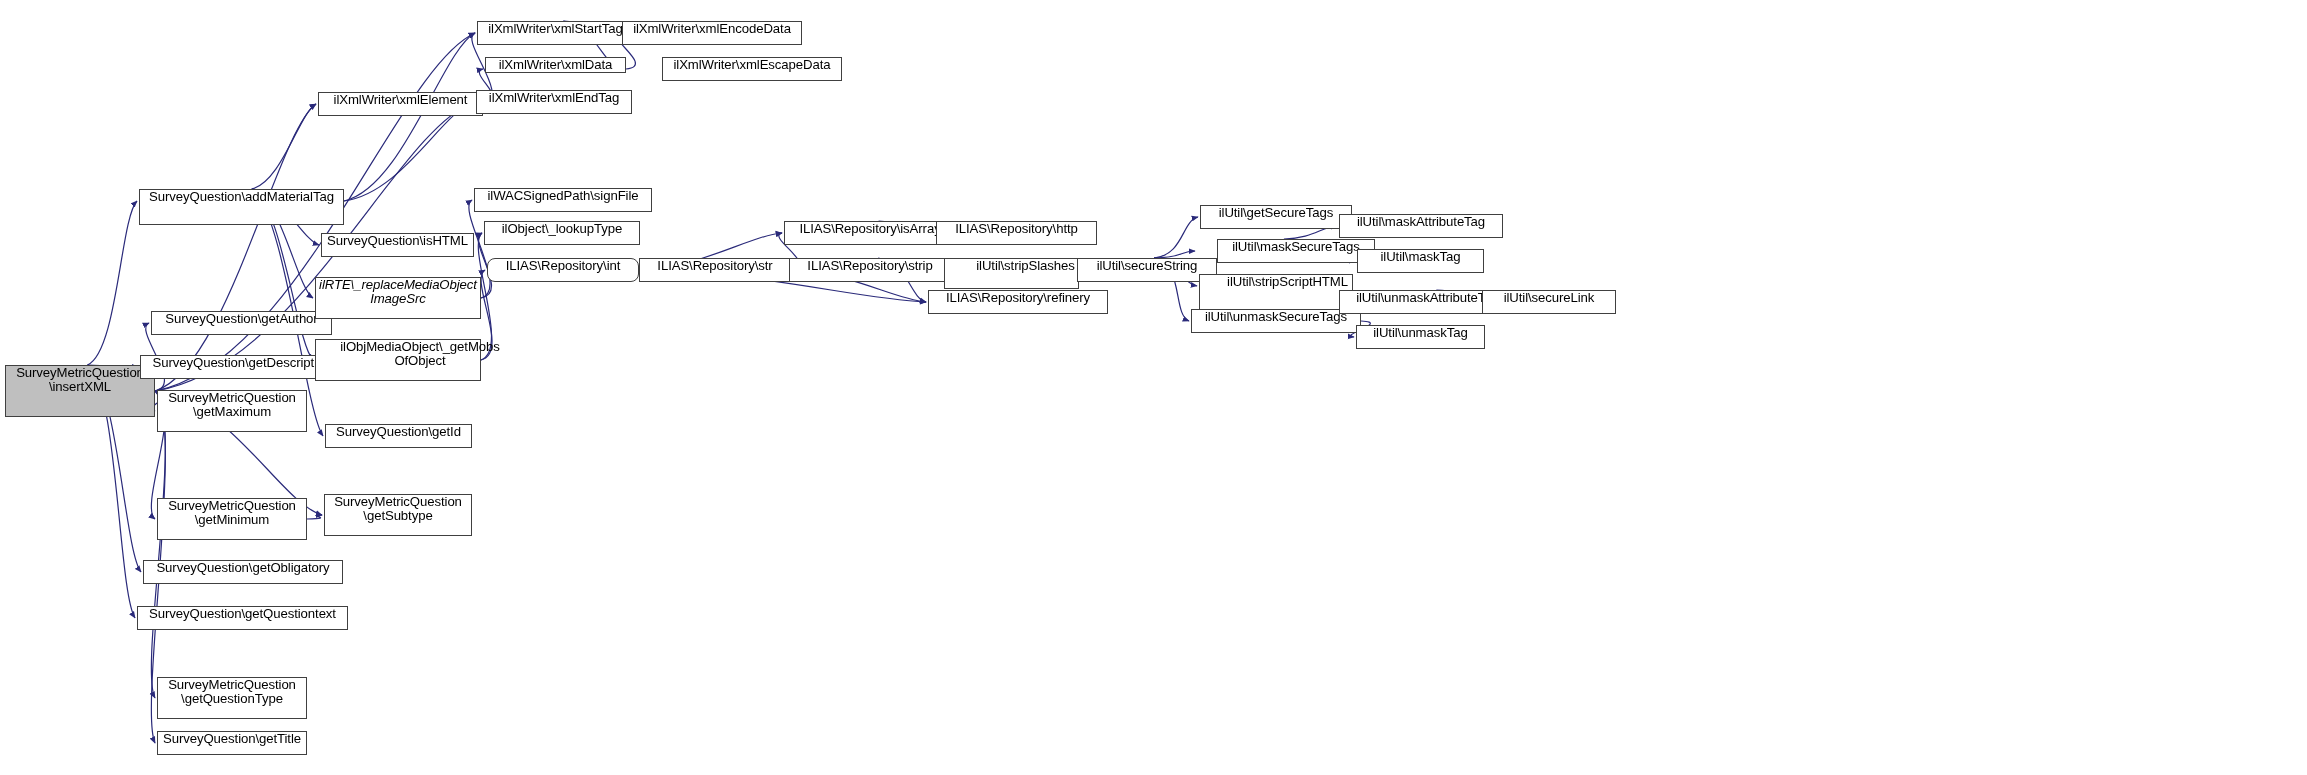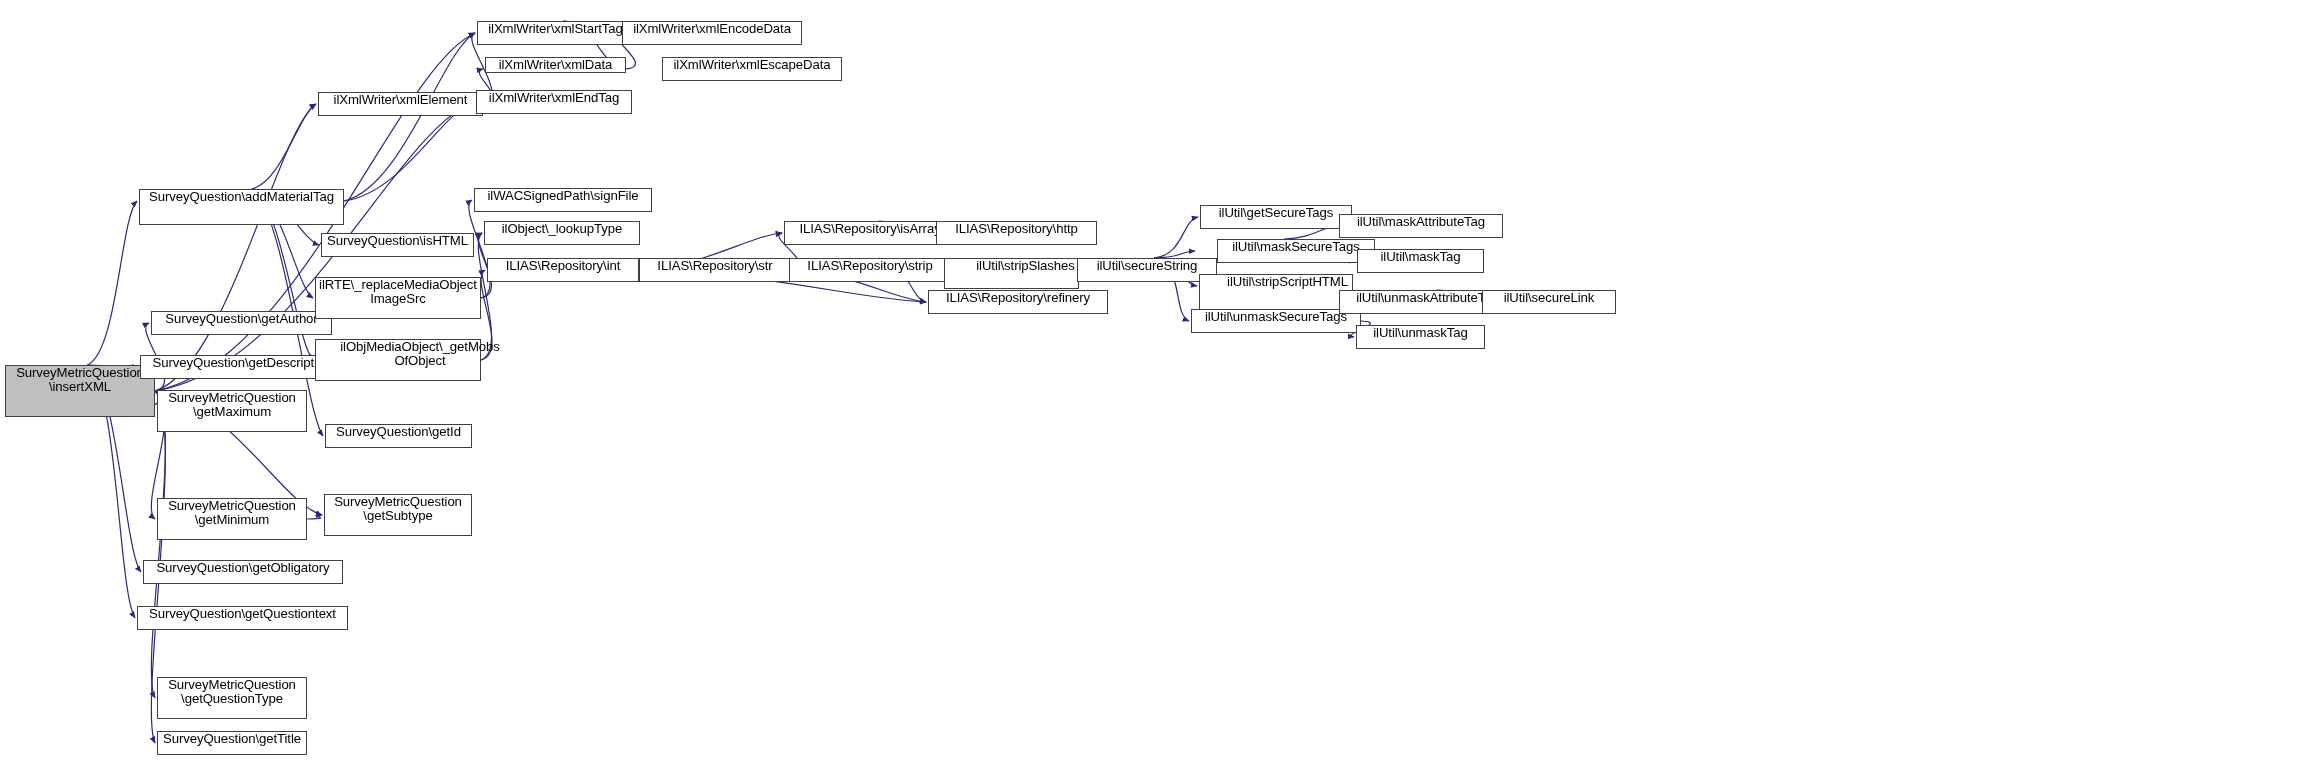--- a/index.html
+++ b/index.html
@@ -83,33 +83,33 @@
 \getMaximum</span></div>
     <div class="node" style="left: 157px; top: 498px; width: 150px; height: 42px;"><span class="lbl">SurveyMetricQuestion
 \getMinimum</span></div>
     <div class="node" style="left: 143px; top: 560px; width: 200px; height: 24px;"><span class="lbl">SurveyQuestion\getObligatory</span></div>
     <div class="node" style="left: 137px; top: 606px; width: 211px; height: 24px;"><span class="lbl">SurveyQuestion\getQuestiontext</span></div>
     <div class="node" style="left: 157px; top: 677px; width: 150px; height: 42px;"><span class="lbl">SurveyMetricQuestion
 \getQuestionType</span></div>
     <div class="node" style="left: 157px; top: 731px; width: 150px; height: 24px;"><span class="lbl">SurveyQuestion\getTitle</span></div>
     <div class="node" style="left: 318px; top: 92px; width: 165px; height: 24px;"><span class="lbl">ilXmlWriter\xmlElement</span></div>
     <div class="node" style="left: 321px; top: 233px; width: 153px; height: 24px;"><span class="lbl">SurveyQuestion\isHTML</span></div>
-    <div class="node" style="left: 315px; top: 277px; width: 166px; height: 42px;"><span class="lbl">ilRTE\_replaceMediaObject
+    <div class="node" style="left: 315px; top: 277px; width: 166px; height: 42px; font-style: italic;"><span class="lbl">ilRTE\_replaceMediaObject
 ImageSrc</span></div>
     <div class="node" style="left: 315px; top: 339px; width: 166px; height: 42px; padding-left: 44px;"><span class="lbl">ilObjMediaObject\_getMobs
 OfObject</span></div>
     <div class="node" style="left: 325px; top: 424px; width: 147px; height: 24px;"><span class="lbl">SurveyQuestion\getId</span></div>
     <div class="node" style="left: 324px; top: 494px; width: 148px; height: 42px;"><span class="lbl">SurveyMetricQuestion
 \getSubtype</span></div>
     <div class="node" style="left: 477px; top: 21px; width: 157px; height: 24px;"><span class="lbl">ilXmlWriter\xmlStartTag</span></div>
     <div class="node" style="left: 485px; top: 57px; width: 141px; height: 16px;"><span class="lbl">ilXmlWriter\xmlData</span></div>
     <div class="node" style="left: 476px; top: 90px; width: 156px; height: 24px;"><span class="lbl">ilXmlWriter\xmlEndTag</span></div>
     <div class="node" style="left: 474px; top: 188px; width: 178px; height: 24px;"><span class="lbl">ilWACSignedPath\signFile</span></div>
     <div class="node" style="left: 484px; top: 221px; width: 156px; height: 24px;"><span class="lbl">ilObject\_lookupType</span></div>
-    <div class="node" style="left: 487px; top: 258px; width: 152px; height: 24px;"><span class="lbl">ILIAS\Repository\int</span></div>
+    <div class="node" style="left: 487px; top: 258px; width: 152px; height: 24px; border-radius: 8px;"><span class="lbl">ILIAS\Repository\int</span></div>
     <div class="node" style="left: 622px; top: 21px; width: 180px; height: 24px;"><span class="lbl">ilXmlWriter\xmlEncodeData</span></div>
     <div class="node" style="left: 622px; top: 57px; width: 180px; height: 24px; margin-left: 40px;"><span class="lbl">ilXmlWriter\xmlEscapeData</span></div>
     <div class="node" style="left: 639px; top: 258px; width: 152px; height: 24px;"><span class="lbl">ILIAS\Repository\str</span></div>
     <div class="node" style="left: 784px; top: 221px; width: 172px; height: 24px;"><span class="lbl">ILIAS\Repository\isArray</span></div>
     <div class="node" style="left: 789px; top: 258px; width: 162px; height: 24px;"><span class="lbl">ILIAS\Repository\strip</span></div>
     <div class="node" style="left: 928px; top: 290px; width: 180px; height: 24px;"><span class="lbl">ILIAS\Repository\refinery</span></div>
     <div class="node" style="left: 936px; top: 221px; width: 161px; height: 24px;"><span class="lbl">ILIAS\Repository\http</span></div>
     <div class="node" style="left: 944px; top: 258px; width: 135px; height: 31px; padding-left: 28px;"><span class="lbl">ilUtil\stripSlashes</span></div>
     <div class="node" style="left: 1077px; top: 258px; width: 140px; height: 24px;"><span class="lbl">ilUtil\secureString</span></div>
     <div class="node" style="left: 1200px; top: 205px; width: 152px; height: 24px;"><span class="lbl">ilUtil\getSecureTags</span></div>

